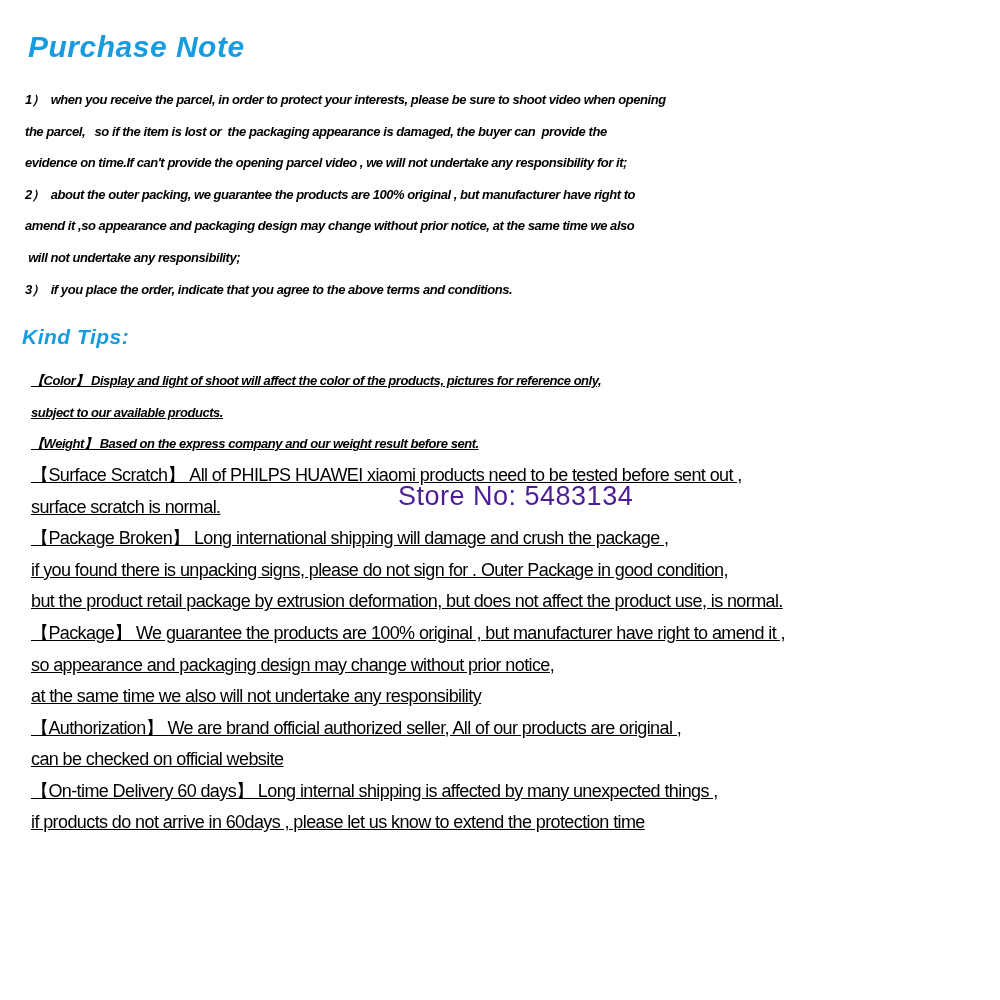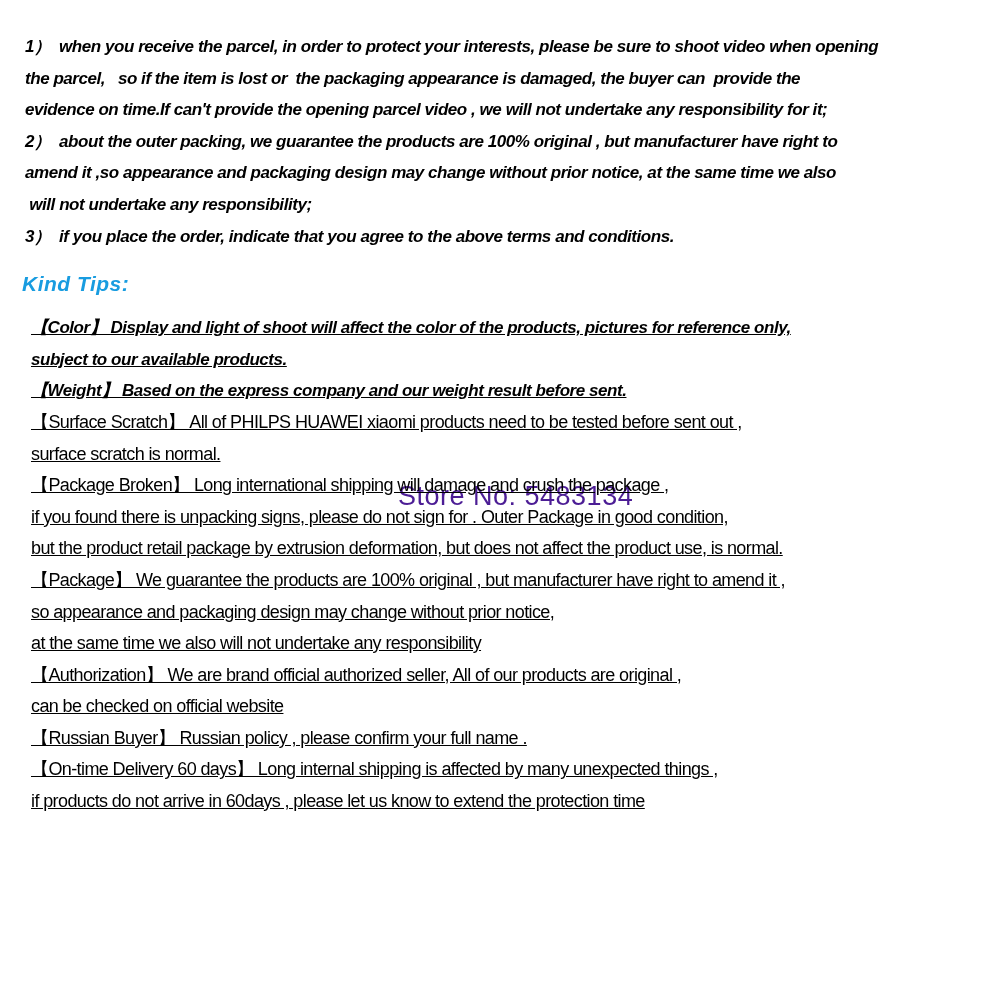--- a/index.html
+++ b/index.html
@@ -34,21 +34,21 @@
     font-weight: bold;
     font-style: italic;
     color: #189ce0;
     letter-spacing: 0.5px;
   }
   p.note {
     position: relative;
     z-index: 1;
     margin: 0;
     white-space: pre;
-    font-size: 17px;
+    font-size: 13px;
     line-height: 31.6px;
     letter-spacing: -0.45px;
   }
   p.bi {
     font-weight: bold;
     font-style: italic;
   }
   p.reg {
     font-weight: normal;
     font-style: normal;
@@ -79,20 +79,21 @@
     font-style: normal;
   }
 </style>
 </head>
 <body>
 
 <div class="page">
 
   <div class="watermark">Store No: 5483134</div>
 
+  <h1 class="main-title">Purchase Note</h1>
 
   <p class="note bi">1）  when you receive the parcel, in order to protect your interests, please be sure to shoot video when opening
 the parcel,   so if the item is lost or  the packaging appearance is damaged, the buyer can  provide the
 evidence on time.If can't provide the opening parcel video , we will not undertake any responsibility for it;</p>
 
   <p class="note bi m2">2）  about the outer packing, we guarantee the products are 100% original , but manufacturer have right to
 amend it ,so appearance and packaging design may change without prior notice, at the same time we also
  will not undertake any responsibility;</p>
 
   <p class="note bi m6">3）  if you place the order, indicate that you agree to the above terms and conditions.</p>
@@ -112,18 +113,17 @@
 if you found there is unpacking signs, please do not sign for . Outer Package in good condition,
 but the product retail package by extrusion deformation, but does not affect the product use, is normal.</p>
 
   <p class="note reg tip m7">【Package】 We guarantee the products are 100% original , but manufacturer have right to amend it ,
 so appearance and packaging design may change without prior notice,
 at the same time we also will not undertake any responsibility</p>
 
   <p class="note reg tip m10">【Authorization】 We are brand official authorized seller, All of our products are original ,
 can be checked on official website</p>
 
-  <p class="note reg tip m9">【Russian Buyer】 Russian policy , please confirm your full name .</p>
 
   <p class="note reg tip m13">【On-time Delivery 60 days】 Long internal shipping is affected by many unexpected things ,
 if products do not arrive in 60days , please let us know to extend the protection time</p>
 
 </div>
 
 </body></html>

